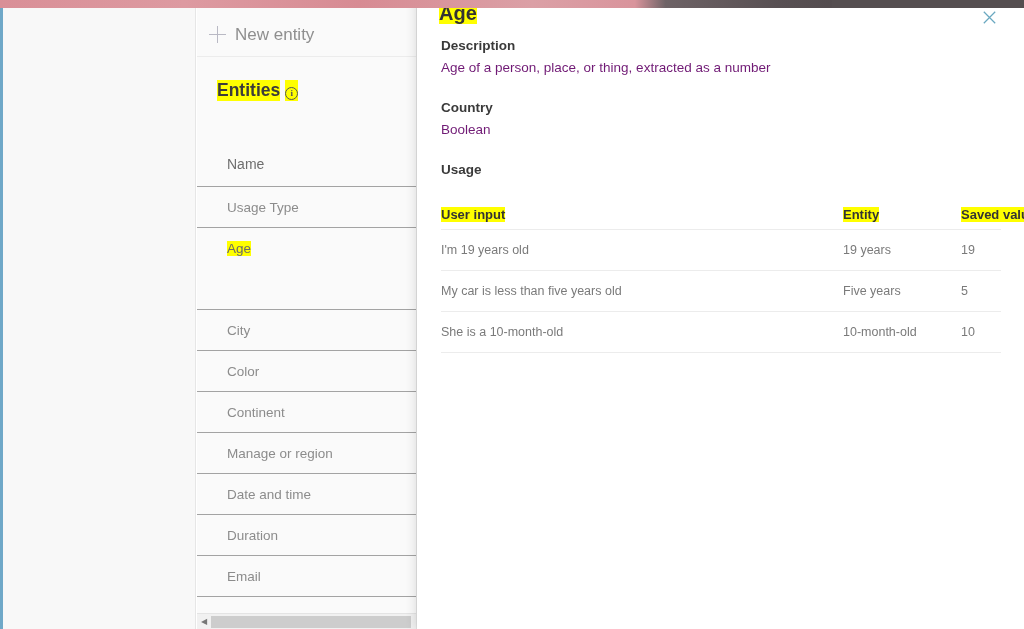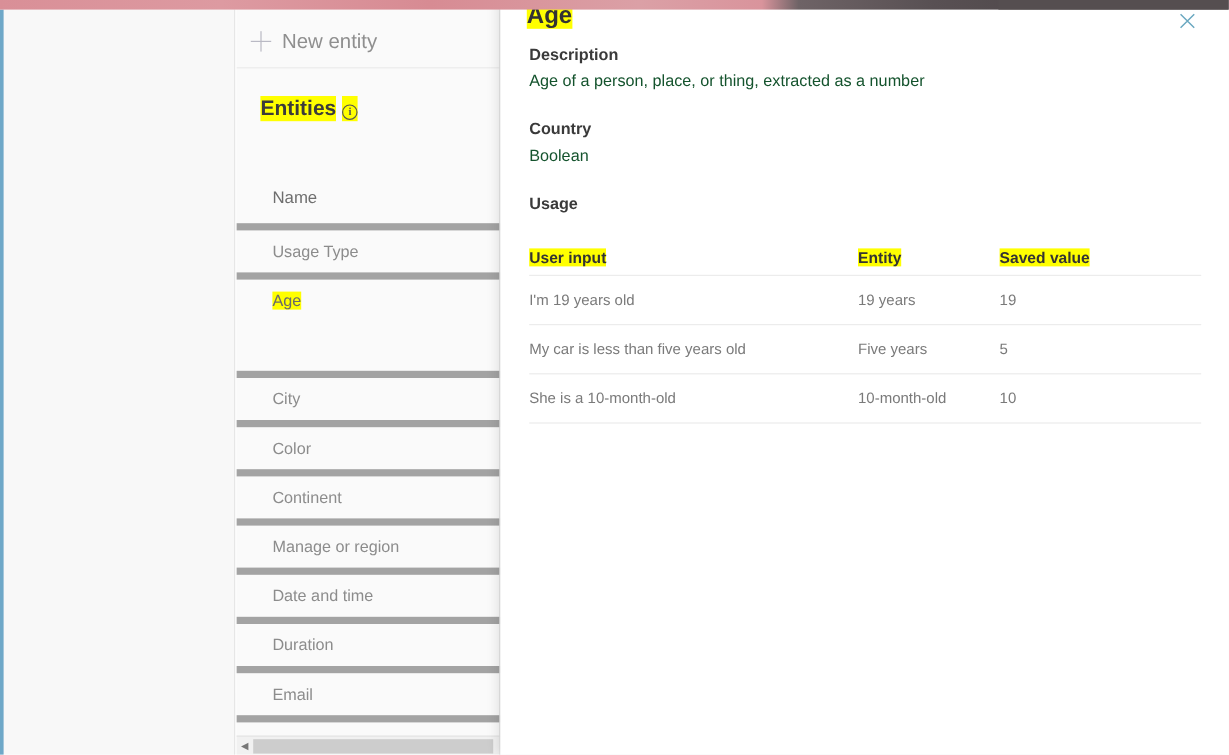--- a/index.html
+++ b/index.html
@@ -108,21 +108,21 @@
     font-weight: 700; display:inline-block; font-family:"Liberation Serif",serif;
   }
   .list-head {
     position: absolute; top: 135px; left: 0; width: 220px; height: 42px;
     display:flex; align-items:center;
   }
   .list-head .lbl { margin-left: 30px; font-size: 14px; color: #6e6e6e; }
   .list-row {
     position: absolute; left: 0; width: 220px; height: 41px;
     display: flex; align-items: center; cursor: pointer;
-    border-top: 6px solid #a3a3a3;
+    border-top: 1px solid #a3a3a3;
   }
   .list-row .lbl { margin-left: 30px; font-size: 13.5px; color: #8c8c8c; }
   .list-row.hlrow .lbl { color: #6a6a6a; }
   .list-row.hlrow .lbl span { background: #ffff00; }
   .list-scroll {
     position: absolute; bottom: 0; left: 0; width: 220px; height: 16px;
     background: #f1f1f1; border-top: 1px solid #e4e4e4;
     display: flex; align-items: center;
   }
   .list-scroll .arrow {
@@ -147,34 +147,34 @@
   }
   .panel-close {
     position: absolute; top: 4px; right: 22px;
     width: 26px; height: 26px; cursor: pointer;
     display:flex; align-items:center; justify-content:center;
   }
   .panel-body { position:absolute; top: 38px; left: 24px; right: 24px; }
   .sec-head {
     font-size: 13.5px; font-weight: 700; color: #3a3a3a; margin-bottom: 7px;
   }
-  .sec-val { font-size: 13.5px; color: #14532d; }
+  .sec-val { font-size: 13.5px; color: #701a75; }
   .sec-gap { height: 25px; }
 
   
   .usage-table {
     margin-top: 22px; width: 560px;
   }
   .ut-row { display: flex; align-items: center; height: 41px; }
   .ut-head { height: 30px; }
   .ut-head .c { font-size: 13px; font-weight: 700; color: #333; }
   .ut-head .c span { background: #ffff00; }
   .ut-body { border-top: 1px solid #ececec; }
   .ut-body .c { font-size: 12.5px; color: #7a7a7a; }
-  .c1 { width: 274px; flex: none; }
+  .c1 { width: 402px; flex: none; }
   .c2 { width: 118px; flex: none; }
   .c3 { width: 104px; flex: none; }
   .ut-bottomline { border-top: 1px solid #ececec; height:0; }
 </style>
 </head>
 <body>
 
 <div id="root">
 
   <div class="top-strip"></div>

